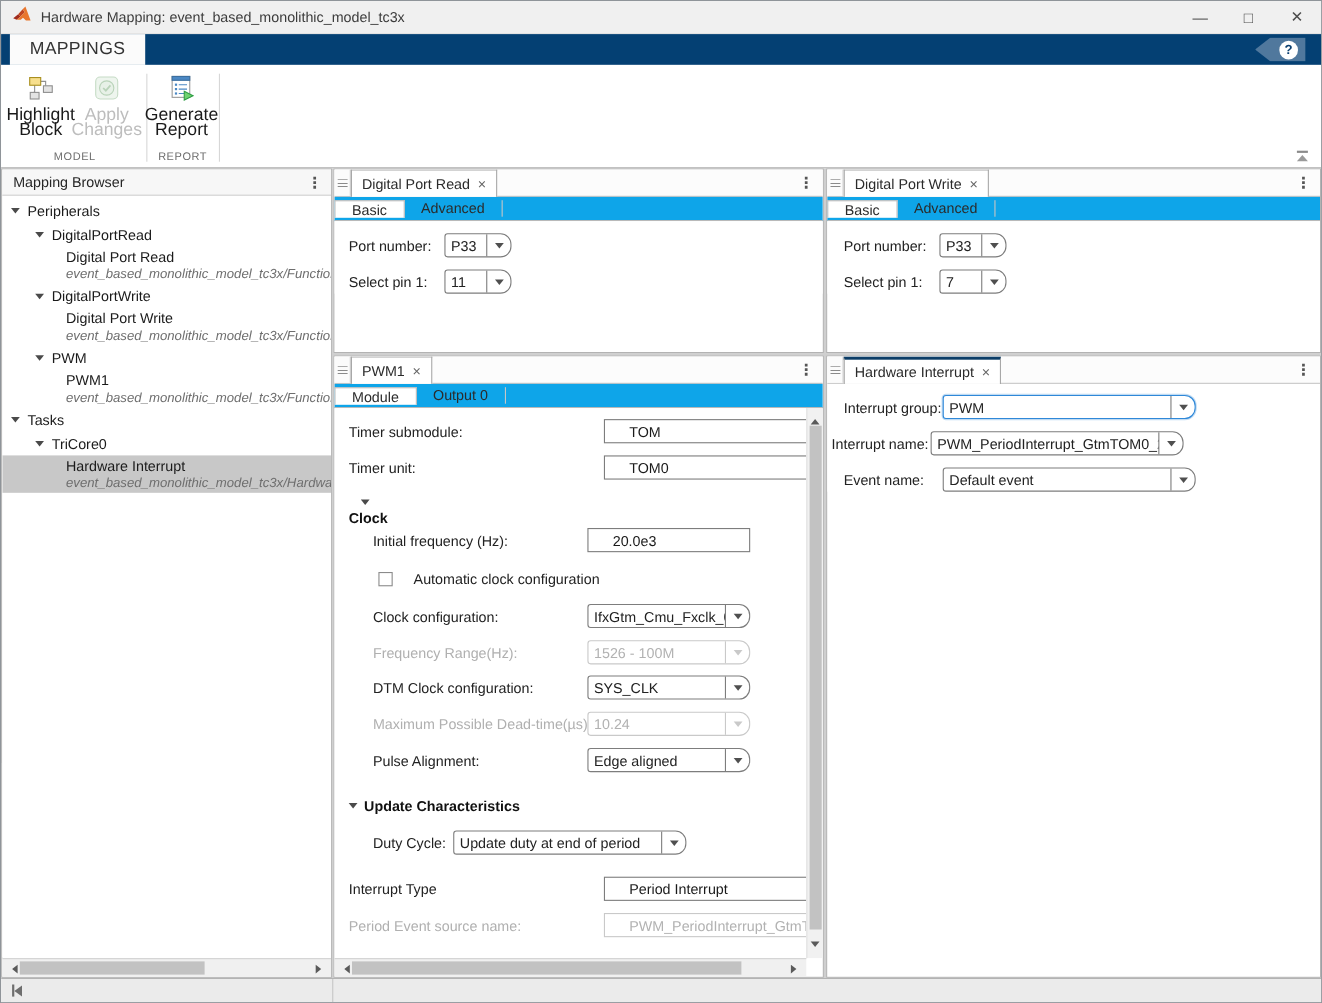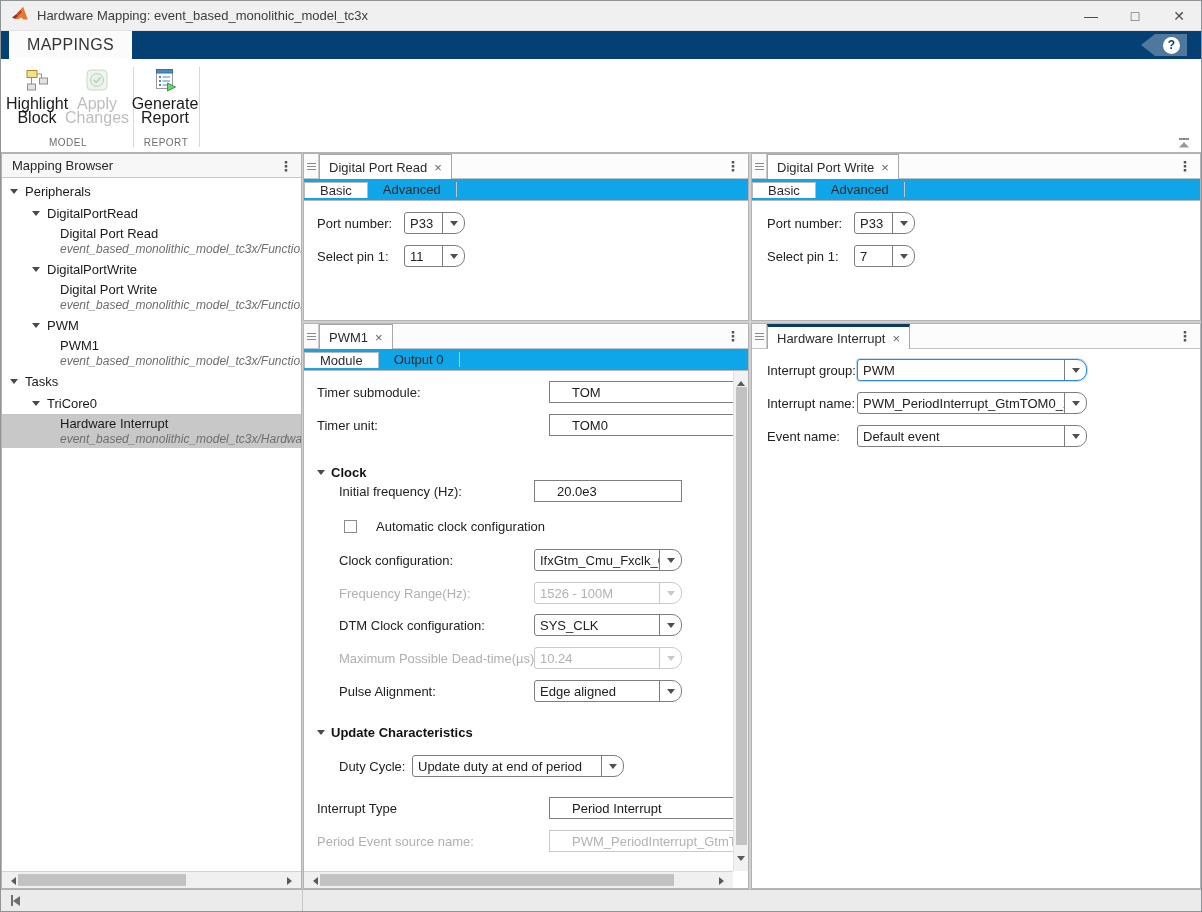--- a/index.html
+++ b/index.html
@@ -327,21 +327,21 @@
         <span class="stab">Output 0</span>
       </div>
 
       <div class="pcontent" style="position:absolute;left:0;top:47px;right:15px;bottom:17px;overflow:hidden;">
         <span class="alabel" style="left:13px;top:10px;">Timer submodule:</span>
         <span class="ti" style="position:absolute;left:245px;top:10px;width:186px;">TOM</span>
 
         <span class="alabel" style="left:13px;top:43px;">Timer unit:</span>
         <span class="ti" style="position:absolute;left:245px;top:43px;width:186px;">TOM0</span>
 
-        <div class="sect" style="left:13px;top:94px;">
+        <div class="sect" style="left:13px;top:79px;flex-direction:column;">
           <span class="tri"></span>
           <span>Clock</span>
         </div>
 
         <span class="alabel" style="left:35px;top:109px;">Initial frequency (Hz):</span>
         <span class="ti" style="position:absolute;left:230px;top:109px;width:148px;">20.0e3</span>
 
         <div class="arow" style="left:40px;top:144px;gap:19px;">
           <span class="chk"></span>
           <span>Automatic clock configuration</span>
@@ -433,21 +433,21 @@
       <div class="pcontent" style="padding-top:10px;">
         <div class="frow" style="padding-left:15px;">
           <span class="lbl" style="width:90px;">Interrupt group:</span>
           <span class="dd focus" style="width:230px;">
             <span class="v">PWM</span>
             <span class="a">
                 <i></i>
               </span>
           </span>
         </div>
-        <div class="frow" style="padding-left:15px;">
+        <div class="frow" style="padding-left:4px;">
           <span class="lbl" style="width:90px;">Interrupt name:</span>
           <span class="dd" style="width:230px;">
             <span class="v">PWM_PeriodInterrupt_GtmTOM0_20</span>
             <span class="a">
                 <i></i>
               </span>
           </span>
         </div>
         <div class="frow" style="padding-left:15px;">
           <span class="lbl" style="width:90px;">Event name:</span>

